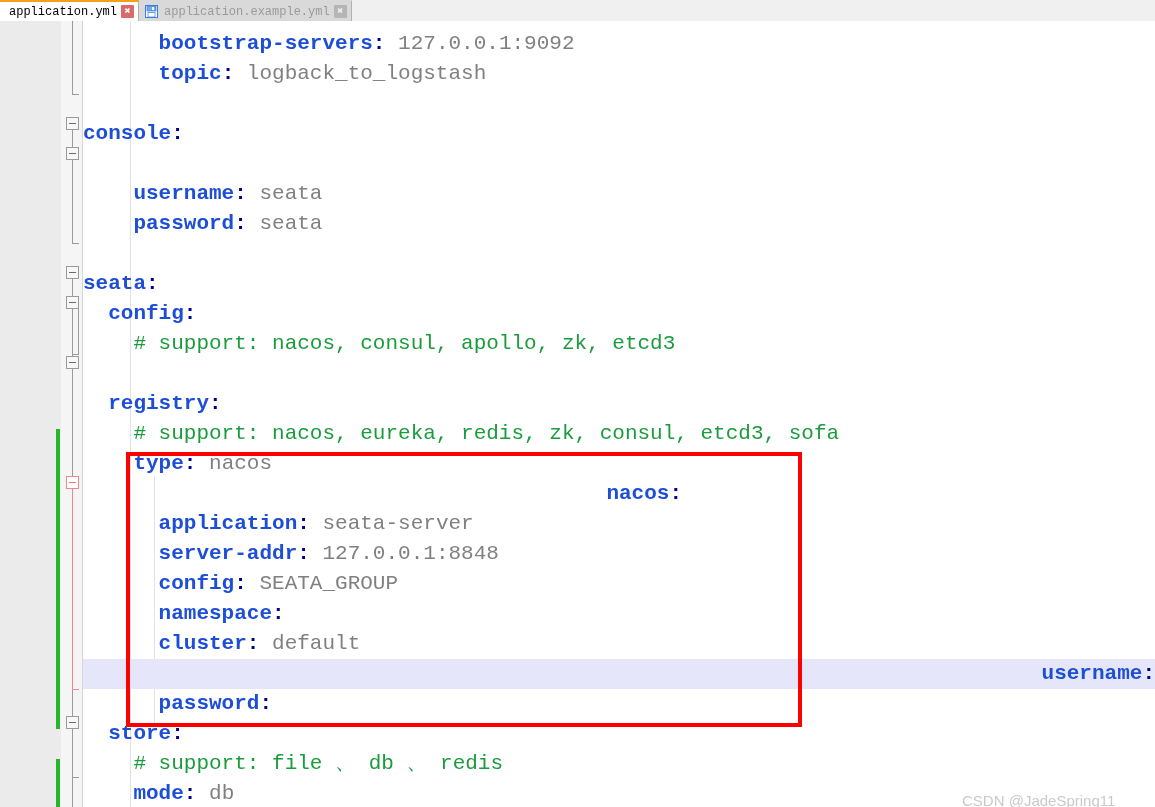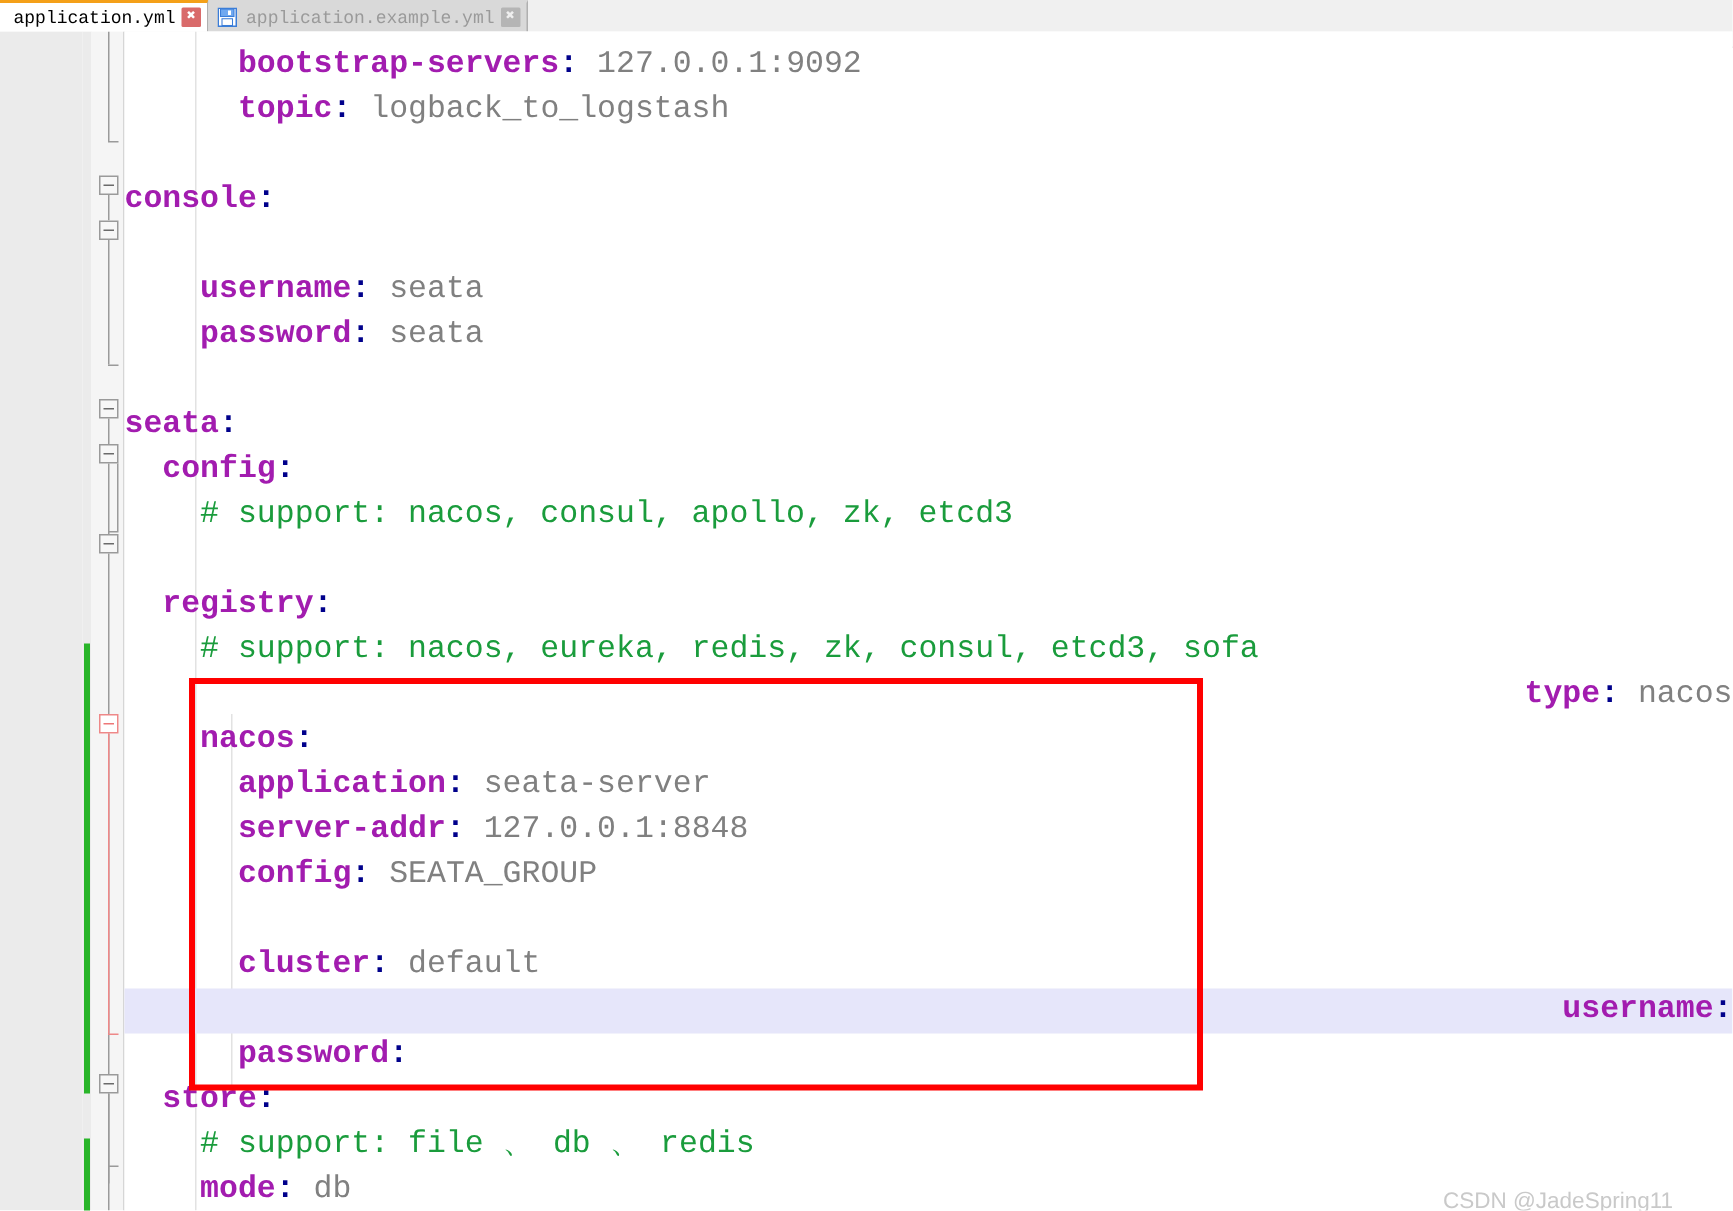--- a/index.html
+++ b/index.html
@@ -140,21 +140,21 @@
   }
   .row {
     position: absolute;
     left: 0; width: 1072px; height: 30px;
     line-height: 30px;
     white-space: pre;
     font-family: "Liberation Mono", "DejaVu Sans Mono", monospace;
     font-size: 21px;
   }
   .row.hl { background: #e6e6fa; text-align: right; }
-  .k { color: #a21caf; font-weight: bold; }
+  .k { color: #1d4ed8; font-weight: bold; }
   .p { color: #00008b; font-weight: bold; }
   .v { color: #808080; }
   .c { color: #1a9c3c; }
 
   
   .indent-guide {
     position: absolute;
     width: 1px; background: #e2e2e2;
   }
 
@@ -275,25 +275,26 @@
       <div class="row" style="top: 68px;"></div>
       <div class="row" style="top: 98px;"><span class="k">console</span><span class="p">:</span></div>
       <div class="row" style="top: 158px;"><span class="k">    username</span><span class="p">:</span><span class="v"> seata</span></div>
       <div class="row" style="top: 188px;"><span class="k">    password</span><span class="p">:</span><span class="v"> seata</span></div>
       <div class="row" style="top: 218px;"></div>
       <div class="row" style="top: 248px;"><span class="k">seata</span><span class="p">:</span></div>
       <div class="row" style="top: 278px;"><span class="k">  config</span><span class="p">:</span></div>
       <div class="row" style="top: 308px;"><span class="c">    # support: nacos, consul, apollo, zk, etcd3</span></div>
       <div class="row" style="top: 368px;"><span class="k">  registry</span><span class="p">:</span></div>
       <div class="row" style="top: 398px;"><span class="c">    # support: nacos, eureka, redis, zk, consul, etcd3, sofa</span></div>
-      <div class="row" style="top: 428px; text-align: right;"><span class="k">    type</span><span class="p">:</span><span class="v"> nacos</span></div>
-      <div class="row" style="top: 458px;"><span class="k">    nacos</span><span class="p">:</span></div>
+      <div class="row" style="top: 428px;"><span class="k">    type</span><span class="p">:</span><span class="v"> nacos</span></div>
+      <div class="row" style="top: 458px; text-align: center;"><span class="k">    nacos</span><span class="p">:</span></div>
       <div class="row" style="top: 488px;"><span class="k">      application</span><span class="p">:</span><span class="v"> seata-server</span></div>
       <div class="row" style="top: 518px;"><span class="k">      server-addr</span><span class="p">:</span><span class="v"> 127.0.0.1:8848</span></div>
       <div class="row" style="top: 548px;"><span class="k">      config</span><span class="p">:</span><span class="v"> SEATA_GROUP</span></div>
+      <div class="row" style="top: 578px;"><span class="k">      namespace</span><span class="p">:</span></div>
       <div class="row" style="top: 608px;"><span class="k">      cluster</span><span class="p">:</span><span class="v"> default</span></div>
       <div class="row hl" style="top: 638px;"><span class="k">      username</span><span class="p">:</span></div>
       <div class="row" style="top: 668px;"><span class="k">      password</span><span class="p">:</span></div>
       <div class="row" style="top: 728px;"><span class="c">    # support: file 、 db 、 redis</span></div>
       <div class="row" style="top: 698px;"><span class="k">  store</span><span class="p">:</span></div>
       <div class="row" style="top: 758px;"><span class="k">    mode</span><span class="p">:</span><span class="v"> db</span></div>
     </div>
 
   <div id="red-box"></div>
 

